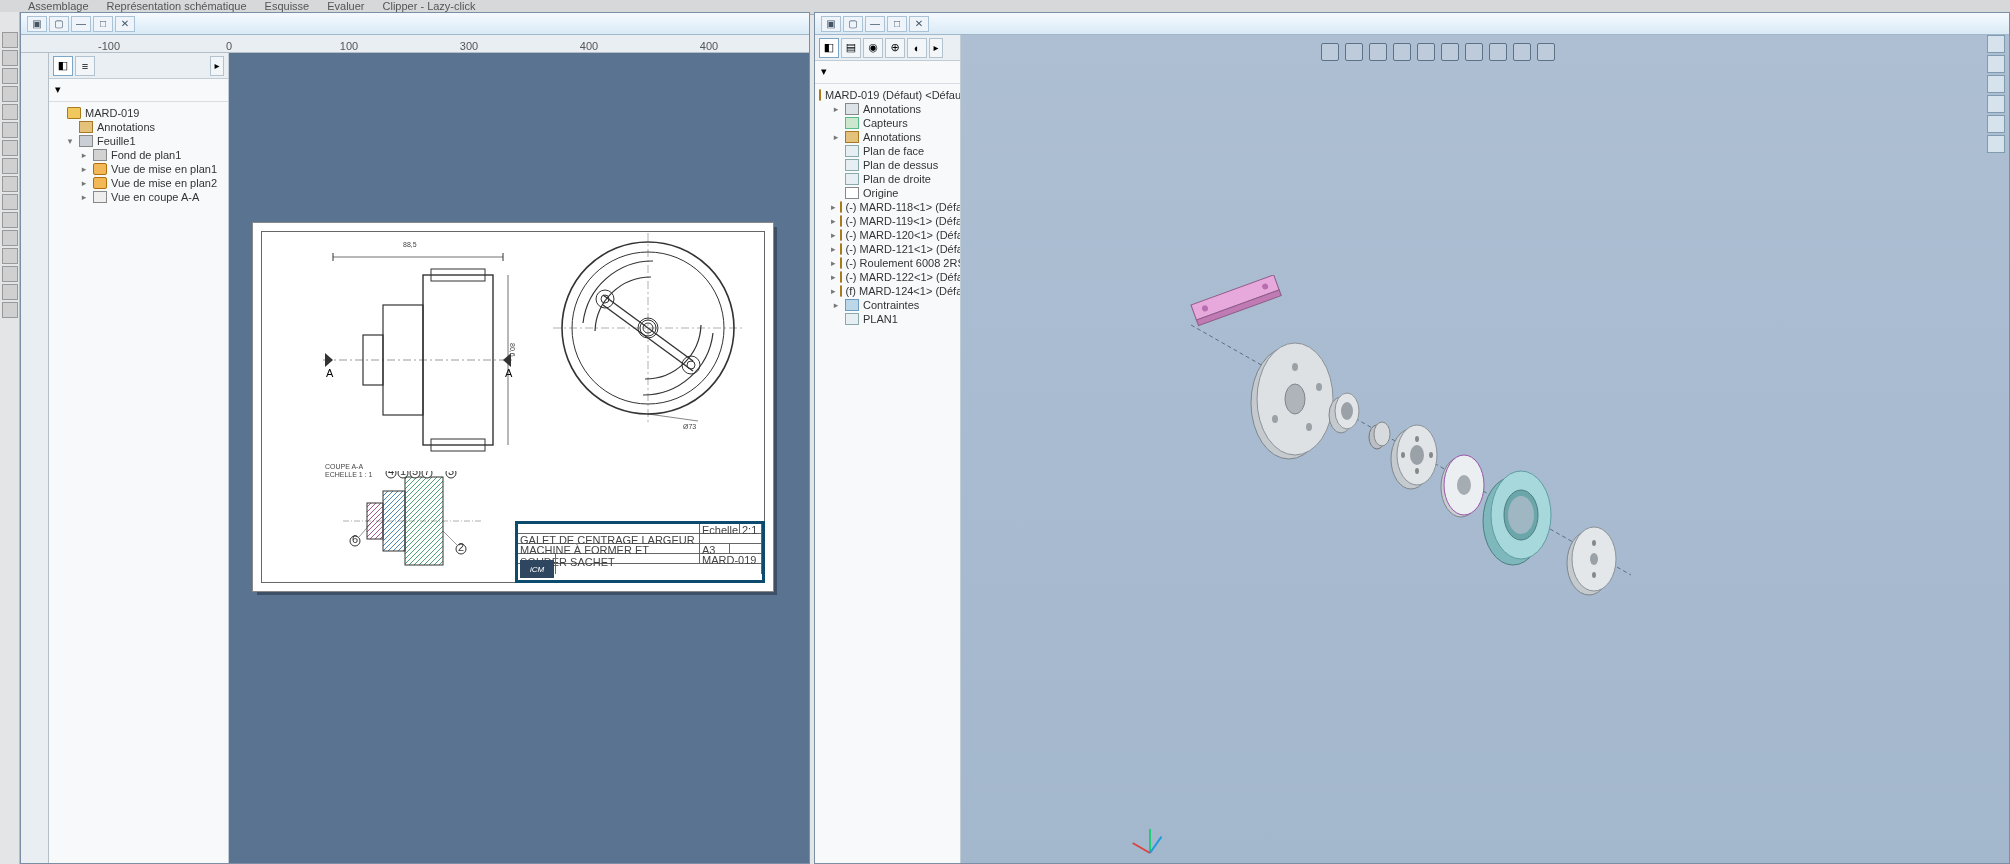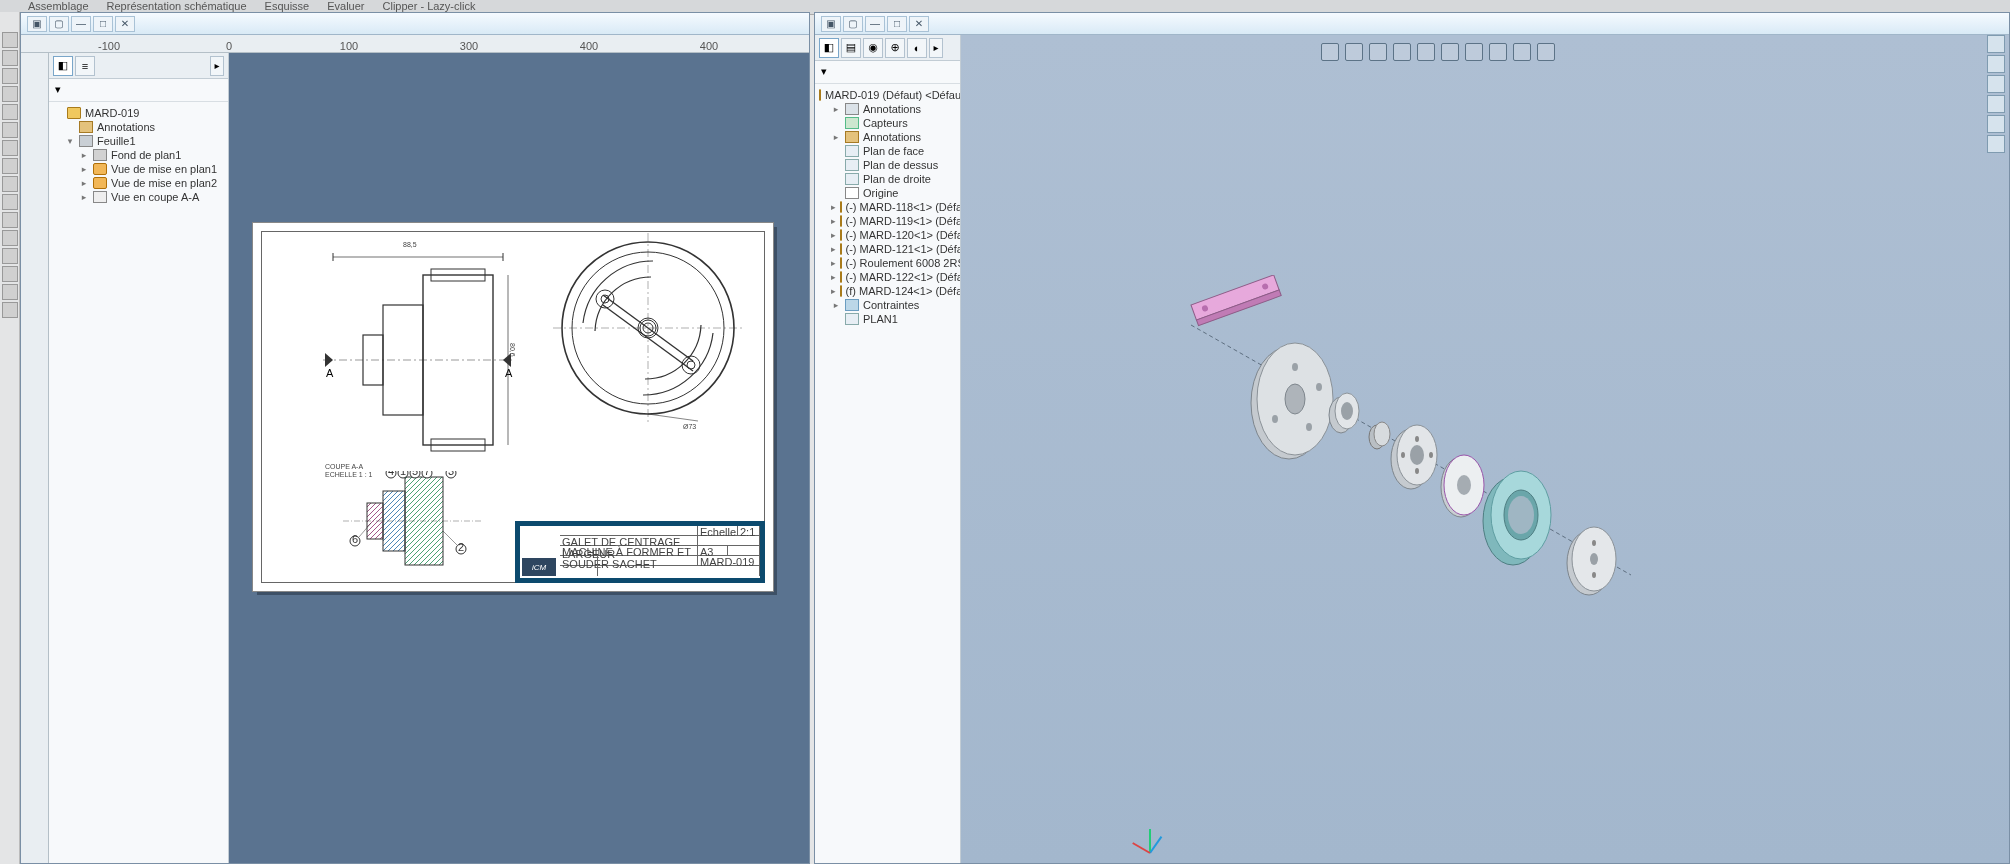--- a/index.html
+++ b/index.html
@@ -59,21 +59,21 @@
 
 .sheet-area { flex: 1; position: relative; background: #5a7390; overflow: hidden; }
 .paper { position: absolute; left: 24px; top: 170px; width: 520px; height: 368px; background: #fff; box-shadow: 0 0 0 1px #888, 4px 4px 0 #3d5066; }
 .paper-border { position: absolute; inset: 8px; border: 1px solid #666; }
 
 
 .dwg { position: absolute; }
 .side-view { left: 70px; top: 22px; width: 190px; height: 220px; }
 .handwheel { left: 300px; top: 10px; width: 190px; height: 190px; }
 .section-view { left: 90px; top: 248px; width: 140px; height: 100px; }
-.title-block { position: absolute; right: 8px; bottom: 8px; width: 250px; height: 62px; border: 5px solid #0c4a6e; font-size: 6px; color: #444; padding-left: 40px; }
+.title-block { position: absolute; right: 8px; bottom: 8px; width: 250px; height: 62px; border: 3px solid #0c4a6e; font-size: 6px; color: #444; }
 .title-block .row { border-bottom: 1px solid #666; height: 10px; display:flex; }
 .title-block .row div { border-right:1px solid #666; padding:0 2px; }
 .title-block .logo { position:absolute; left:2px; bottom:2px; width:34px; height:18px; background:#2e4660; color:#fff; display:flex;align-items:center;justify-content:center; font-size:8px; font-style:italic; }
 .dim-label { position:absolute; font-size:7px; color:#444; }
 
 
 .model .inner-3d { position:absolute; inset:22px 0 0 0; display:flex; }
 .model .tree-panel { width: 146px; }
 .viewport { flex:1; position:relative; background: linear-gradient(#aebfd3,#a3b7cd); overflow:hidden; }
 

